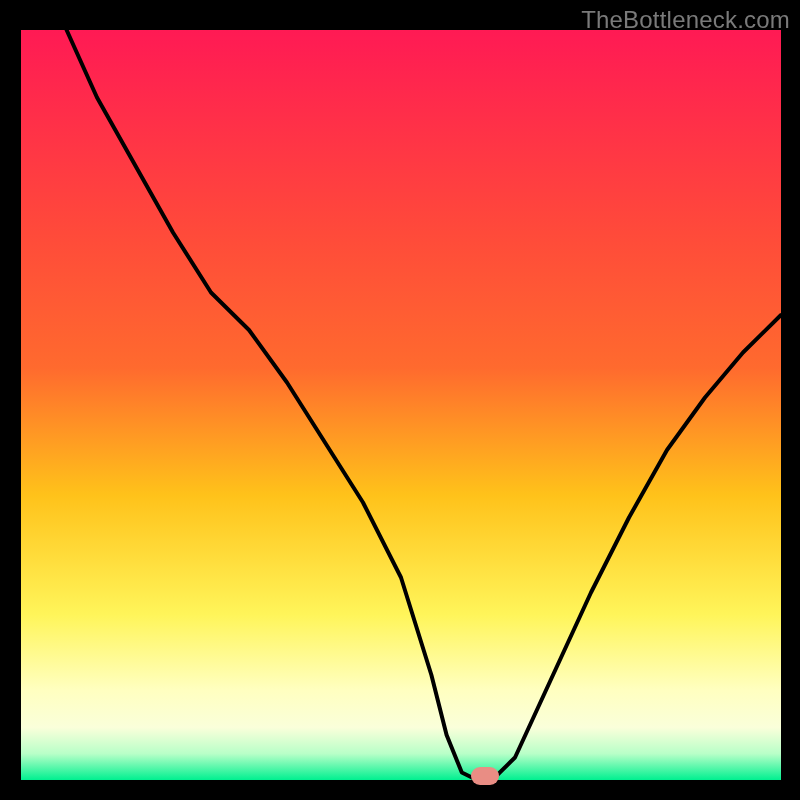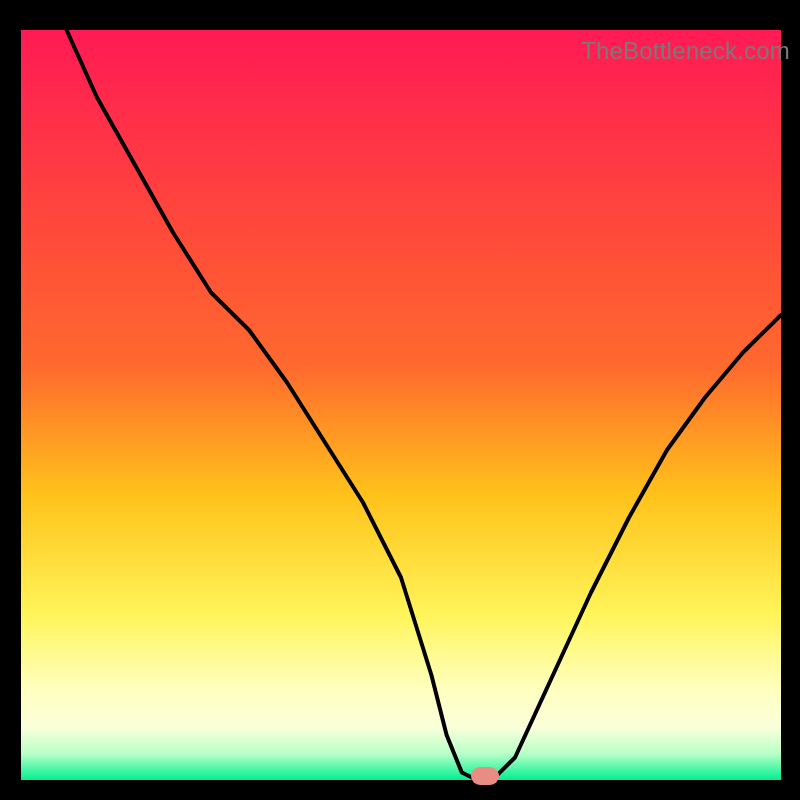--- a/index.html
+++ b/index.html
@@ -21,21 +21,20 @@
   }
   .watermark {
     position: absolute;
     right: 10px;
     top: 6px;
     color: #7a7a7a;
     font-size: 24px;
     font-weight: 400;
     letter-spacing: 0.2px;
     z-index: 20;
-    margin-top: 31px;
   }
   svg {
     position: absolute;
     left: 0;
     top: 0;
     z-index: 5;
   }
   .marker {
     position: absolute;
     width: 28px;

